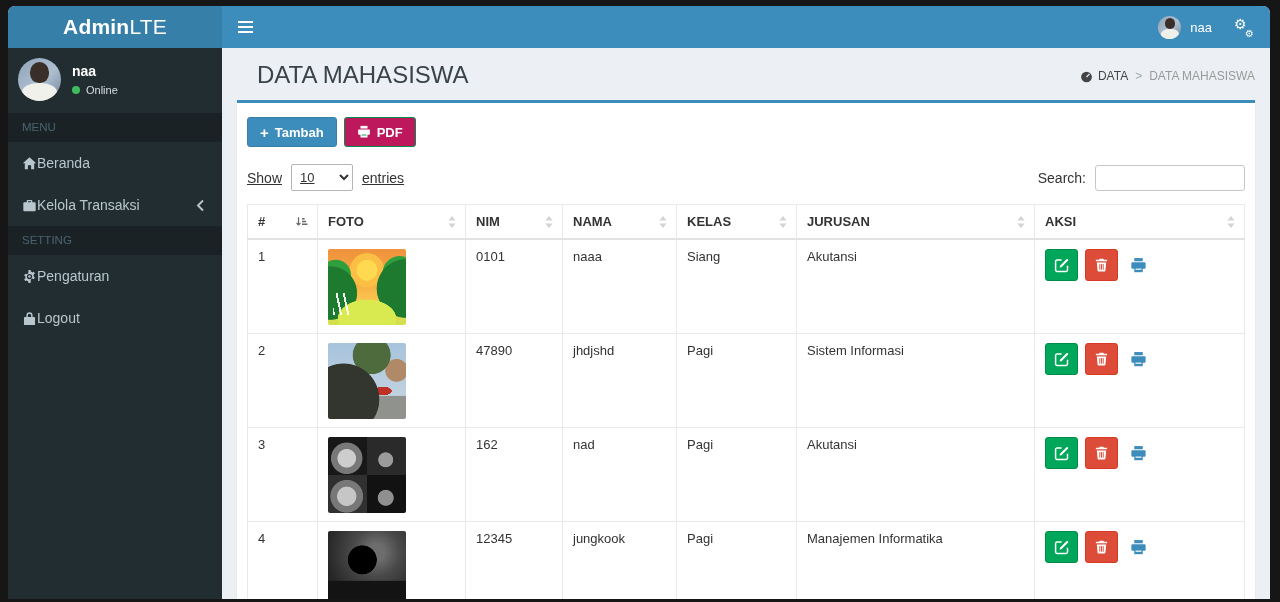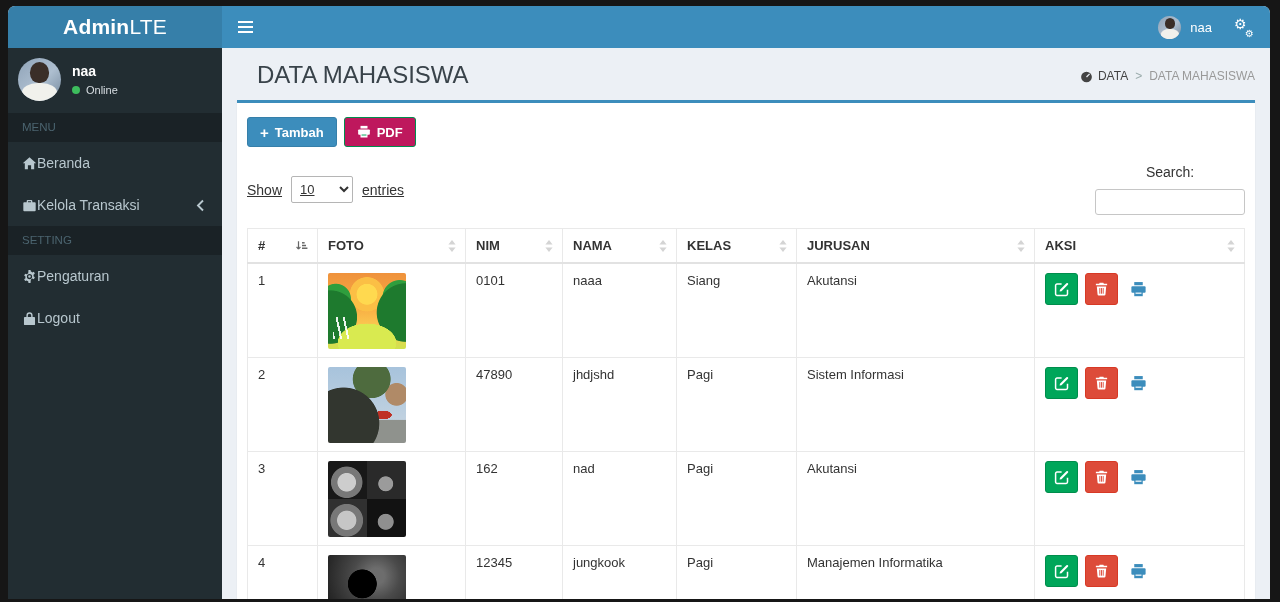--- a/index.html
+++ b/index.html
@@ -71,21 +71,21 @@
          cursor:pointer; font-family:inherit; }
   .btn-primary { background:#3c8dbc; border-color:#367fa9; }
   .btn-success { background:#be185d; border-color:#008d4c; }
   .plus-glyph { font-size:15px; font-weight:700; line-height:1; }
 
   .dt-controls { display:flex; justify-content:space-between; align-items:center; padding:4px 0 13px;
                  font-size:14px; color:#333; }
   .dt-length { display:flex; align-items:center; gap:9px;text-decoration:underline; }
   .dt-length select { width:62px; height:27px; border:1px solid #b5b5b5; border-radius:2px;
                       font-size:13px; padding:0 4px; color:#333; font-family:inherit; background:#fff; }
-  .dt-search { display:flex; align-items:center; gap:9px;flex-direction:column; }
+  .dt-search { display:flex; align-items:center; gap:9px; }
   .dt-search input { width:150px; height:26px; border:1px solid #c6c6c6; border-radius:3px;
                      padding:0 6px; font-size:13px; font-family:inherit; }
 
   table.data-table { width:100%; border-collapse:collapse; table-layout:fixed; }
   .data-table th, .data-table td { border:1px solid #e9e9e9; text-align:left; vertical-align:top; color:#333; }
   .data-table th { font-size:13px; font-weight:700; padding:9px 26px 9px 10px; position:relative;
                    cursor:pointer; white-space:nowrap; }
   .data-table th .sort { position:absolute; right:8px; top:50%; transform:translateY(-50%); display:flex; }
   .data-table thead th { border-bottom:2px solid #e2e2e2; }
   .data-table td { font-size:13px; padding:9px 10px 8px; }

